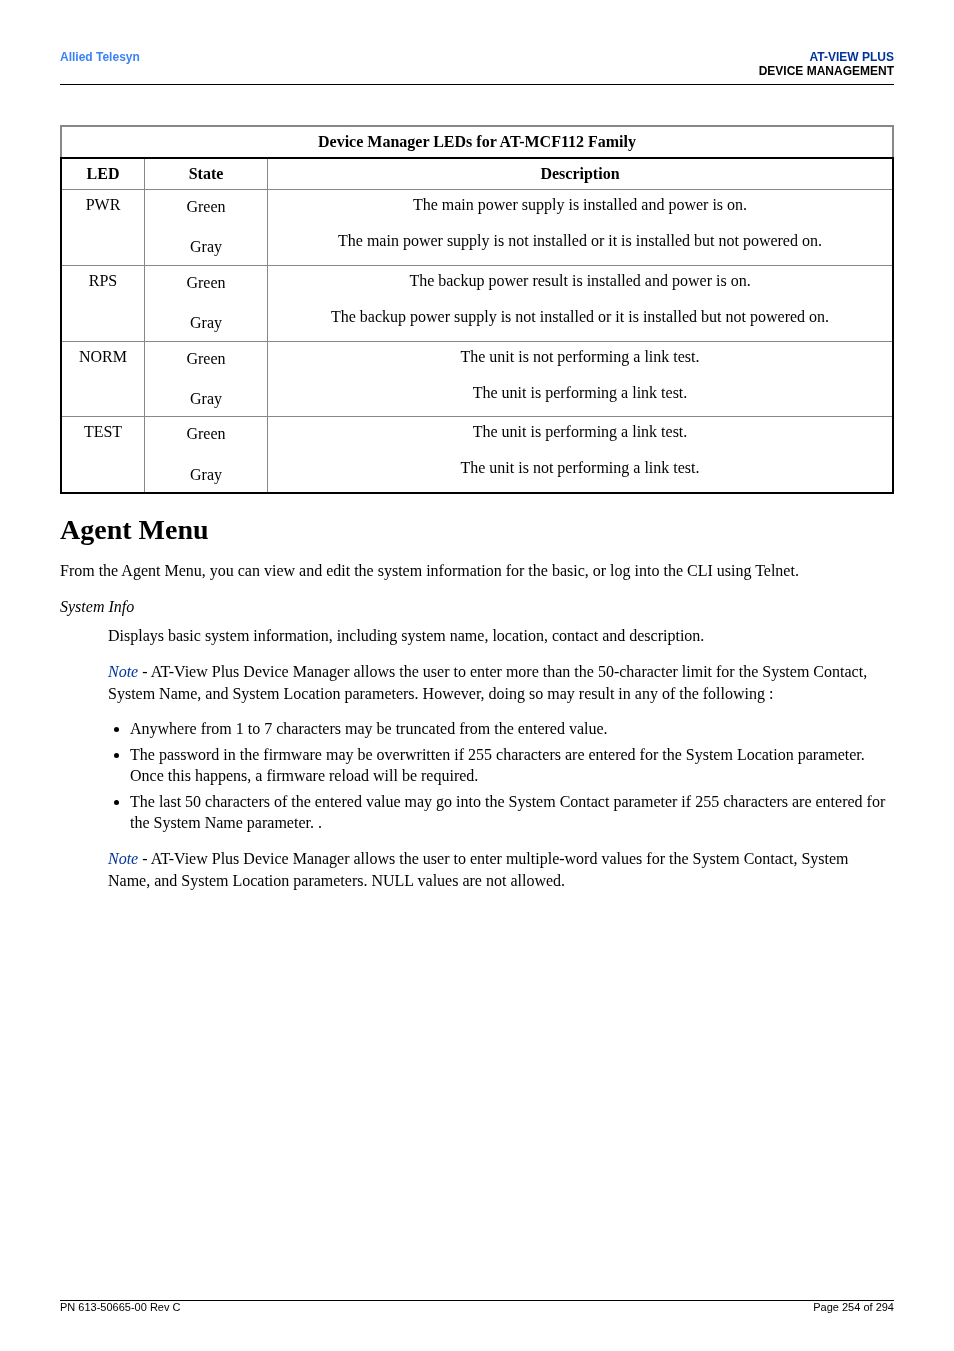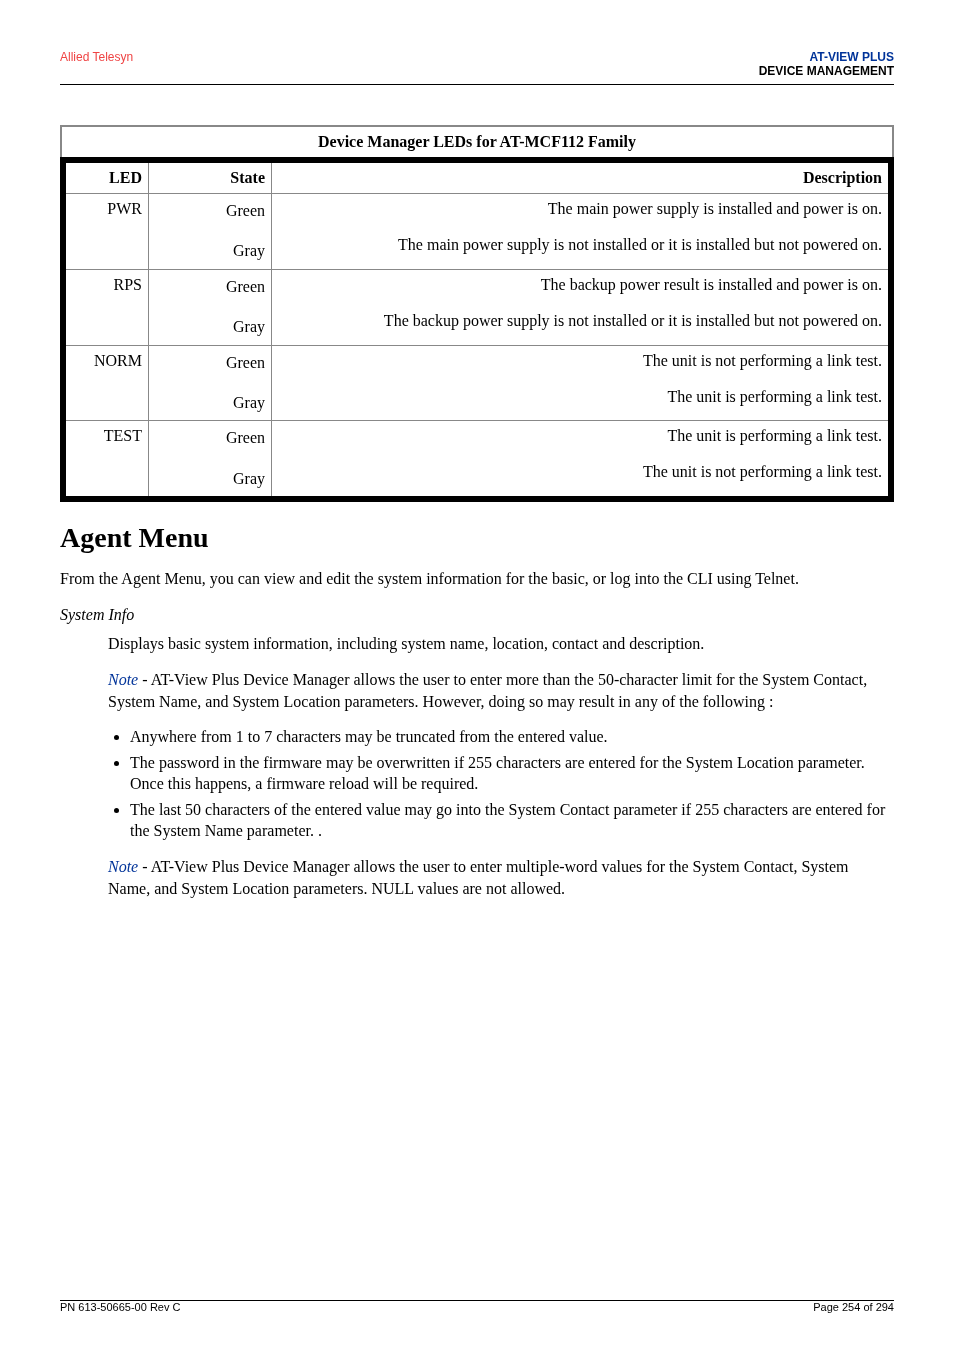--- a/index.html
+++ b/index.html
@@ -22,57 +22,57 @@
     height: 100%;
   }
   .header-row {
     display: flex;
     justify-content: space-between;
     font-family: Verdana, Arial, sans-serif;
     font-size: 12px;
     margin-bottom: 6px;
   }
   .header-left {
-    color: #ef4444;
-    font-weight: normal;
+    color: #3b82f6;
+    font-weight: bold;
     text-align: center;
   }
   .header-right {
     color: #003399;
     font-weight: bold;
     text-align: right;
   }
   .header-right .line2 {
     color: #000000;
   }
   .header-rule {
     border: 0;
     border-top: 1.5px solid #000;
     margin: 0 0 40px 0;
   }
   table.dev {
     border-collapse: collapse;
     width: 100%;
     margin-top: 20px;
     margin-bottom: 20px;
-    border: 6px solid #000000;
+    border: 2px solid #000000;
   }
   table.dev caption {
     caption-side: top;
     font-weight: bold;
     font-size: 16px;
     padding: 6px;
     border: 2px solid #888;
     border-bottom: none;
     text-align: center;
   }
   table.dev th, table.dev td {
     border: 1px solid #888;
     padding: 6px 6px;
-    text-align: right;
+    text-align: center;
     vertical-align: top;
     font-size: 16px;
   }
   table.dev thead th {
     font-weight: bold;
   }
   .col-led { width: 70px; }
   .col-state { width: 110px; }
   .state-block { line-height: 1.4; }
   .state-block .state2 { margin-top: 18px; display:block; }

